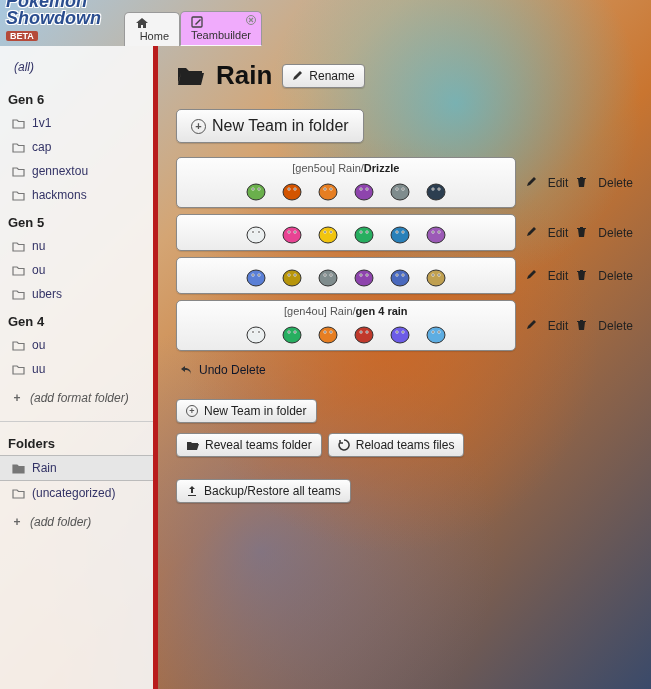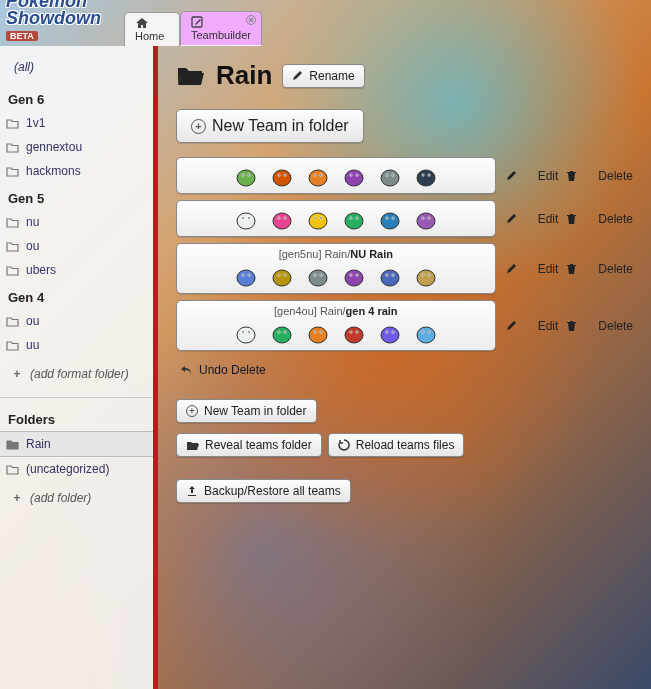--- a/index.html
+++ b/index.html
@@ -59,21 +59,21 @@
     height: 46px;
   }
   .tab {
     background: #f4f4f4;
     border: 1px solid #999;
     border-bottom: none;
     border-radius: 5px 5px 0 0;
     padding: 4px 10px 4px 10px;
     margin-right: 0;
     min-width: 56px;
-    text-align: left;
+    text-align: right;
     cursor: pointer;
     font-size: 11px;
     color: #333;
     position: relative;
   }
   .tab.active {
     background: #f0abfc;
     border-bottom: 1px solid #f9f9f9;
     z-index: 3;
   }
@@ -110,21 +110,21 @@
   .side-heading {
     padding: 8px 10px 4px 8px;
     font-weight: bold;
     color: #222;
     font-size: 13px;
   }
   .side-item {
     display: flex;
     align-items: center;
     gap: 6px;
-    padding: 5px 8px 5px 6px;
+    padding: 5px 8px 5px 12px;
     color: #336;
     cursor: pointer;
   }
   .side-item .folder-icon { color: #777; font-size: 12px; width: 14px; }
   .side-add {
     display: flex;
     align-items: center;
     gap: 6px;
     padding: 10px 8px 10px 10px;
     color: #555;
@@ -216,21 +216,21 @@
     display: inline-block;
   }
   .team-actions {
     display: flex;
     align-items: center;
     gap: 8px;
     padding-left: 10px;
     font-size: 12px;
     color: #222;
   }
-  .team-actions .act { cursor: pointer; display: inline-flex; align-items: center; gap: 21px; }
+  .team-actions .act { cursor: pointer; display: inline-flex; gap: 11px; }
   .undo-row {
     padding: 6px 4px;
     color: #0f172a;
     font-size: 12px;
     display: flex;
     align-items: center;
     gap: 6px;
     cursor: pointer;
   }
   .button-row {
@@ -295,20 +295,28 @@
             </svg>
           </span>
           <span>1v1</span>
         </div>
         <div class="side-item">
           <span class="folder-icon">
             <svg width="13" height="11" viewBox="0 0 13 11">
               <path d="M1 2 H5 L6.5 3.5 H12 V10 H1 Z" fill="none" stroke="#777" stroke-width="1.2"></path>
             </svg>
           </span>
+          <span>cap</span>
+        </div>
+        <div class="side-item">
+          <span class="folder-icon">
+            <svg width="13" height="11" viewBox="0 0 13 11">
+              <path d="M1 2 H5 L6.5 3.5 H12 V10 H1 Z" fill="none" stroke="#777" stroke-width="1.2"></path>
+            </svg>
+          </span>
           <span>gennextou</span>
         </div>
         <div class="side-item">
           <span class="folder-icon">
             <svg width="13" height="11" viewBox="0 0 13 11">
               <path d="M1 2 H5 L6.5 3.5 H12 V10 H1 Z" fill="none" stroke="#777" stroke-width="1.2"></path>
             </svg>
           </span>
           <span>hackmons</span>
         </div>
@@ -409,20 +417,21 @@
     </div>
 
     <button class="btn big">
       <span class="plus-circle">+</span>
       <span>New Team in folder</span>
     </button>
 
     <div class="team-list" id="team-list">
         <div class="team-row">
           <div class="team-box">
+            <div class="team-label"><span>[gen5ou]</span> <span class="folder-part">Rain</span>/<strong>Drizzle</strong></div>
             <div class="mon-row">
               <span class="mon">
                 <svg width="26" height="24" viewBox="0 0 26 24">
                   <ellipse cx="13" cy="14" rx="9" ry="8" fill="#6ab04c" stroke="#333" stroke-width="1"></ellipse>
                   <circle cx="10" cy="11" r="1.5" fill="#fff"></circle>
                   <circle cx="16" cy="11" r="1.5" fill="#fff"></circle>
                   <circle cx="10" cy="11" r="0.7" fill="#000"></circle>
                   <circle cx="16" cy="11" r="0.7" fill="#000"></circle>
                 </svg>
               </span>
@@ -565,21 +574,20 @@
                 <svg width="11" height="12" viewBox="0 0 11 12">
                   <path d="M2 3 H9 L8 11 H3 Z M1 2 H10 V3 H1 Z M4 1 H7 V2 H4 Z" fill="#222"></path>
                 </svg>
               </span>
               <span>Delete</span>
             </span>
           </div>
         </div>
         <div class="team-row">
           <div class="team-box">
-            <div class="team-label"><span>[gen5nu]</span> <span class="folder-part">Rain</span>/<strong>NU Rain</strong></div>
             <div class="mon-row">
               <span class="mon">
                 <svg width="26" height="24" viewBox="0 0 26 24">
                   <ellipse cx="13" cy="14" rx="9" ry="8" fill="#5a7fd6" stroke="#333" stroke-width="1"></ellipse>
                   <circle cx="10" cy="11" r="1.5" fill="#fff"></circle>
                   <circle cx="16" cy="11" r="1.5" fill="#fff"></circle>
                   <circle cx="10" cy="11" r="0.7" fill="#000"></circle>
                   <circle cx="16" cy="11" r="0.7" fill="#000"></circle>
                 </svg>
               </span>

